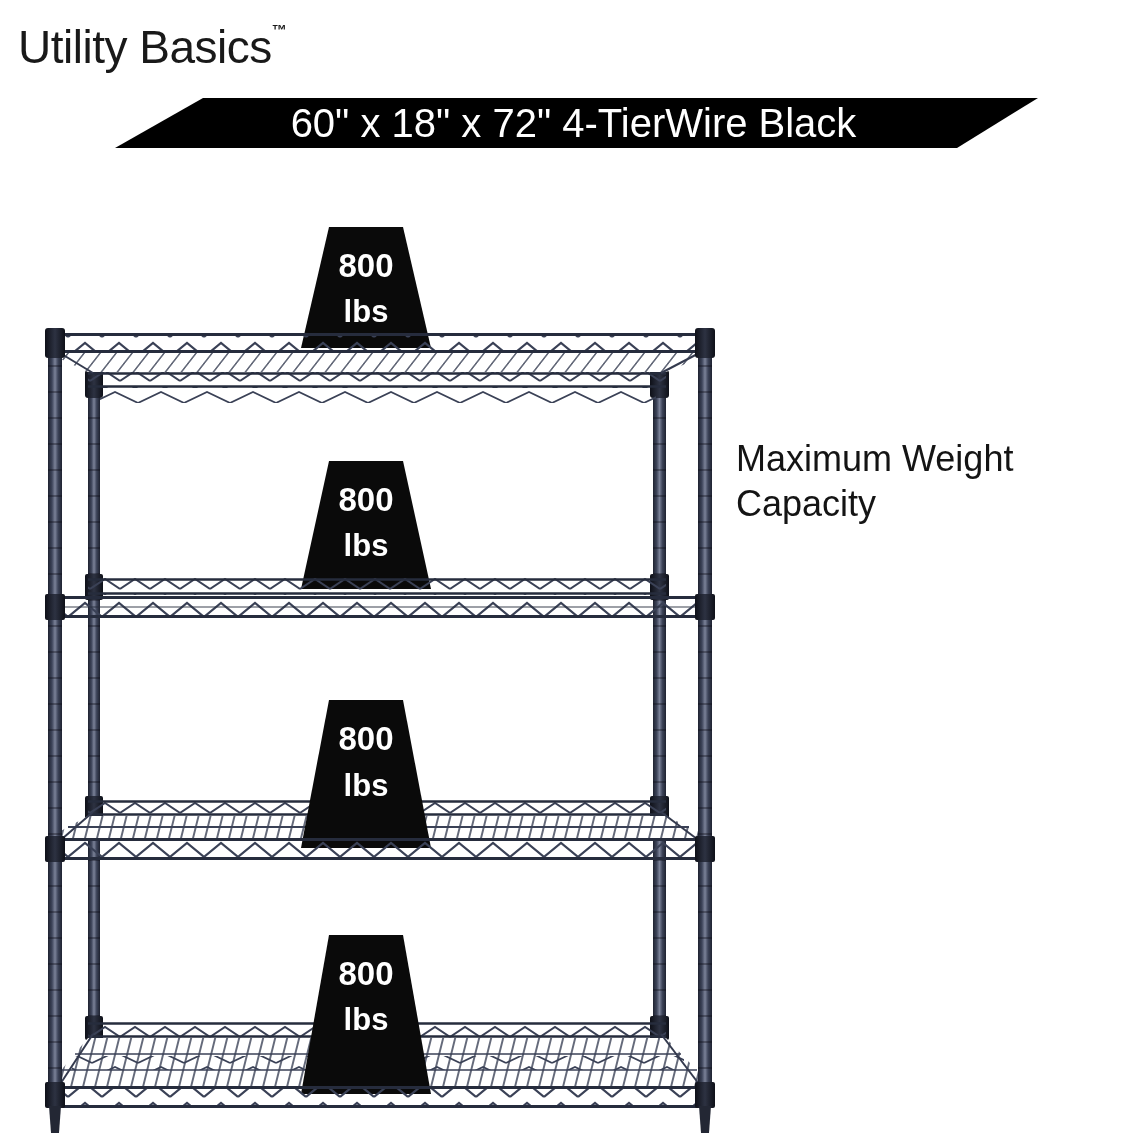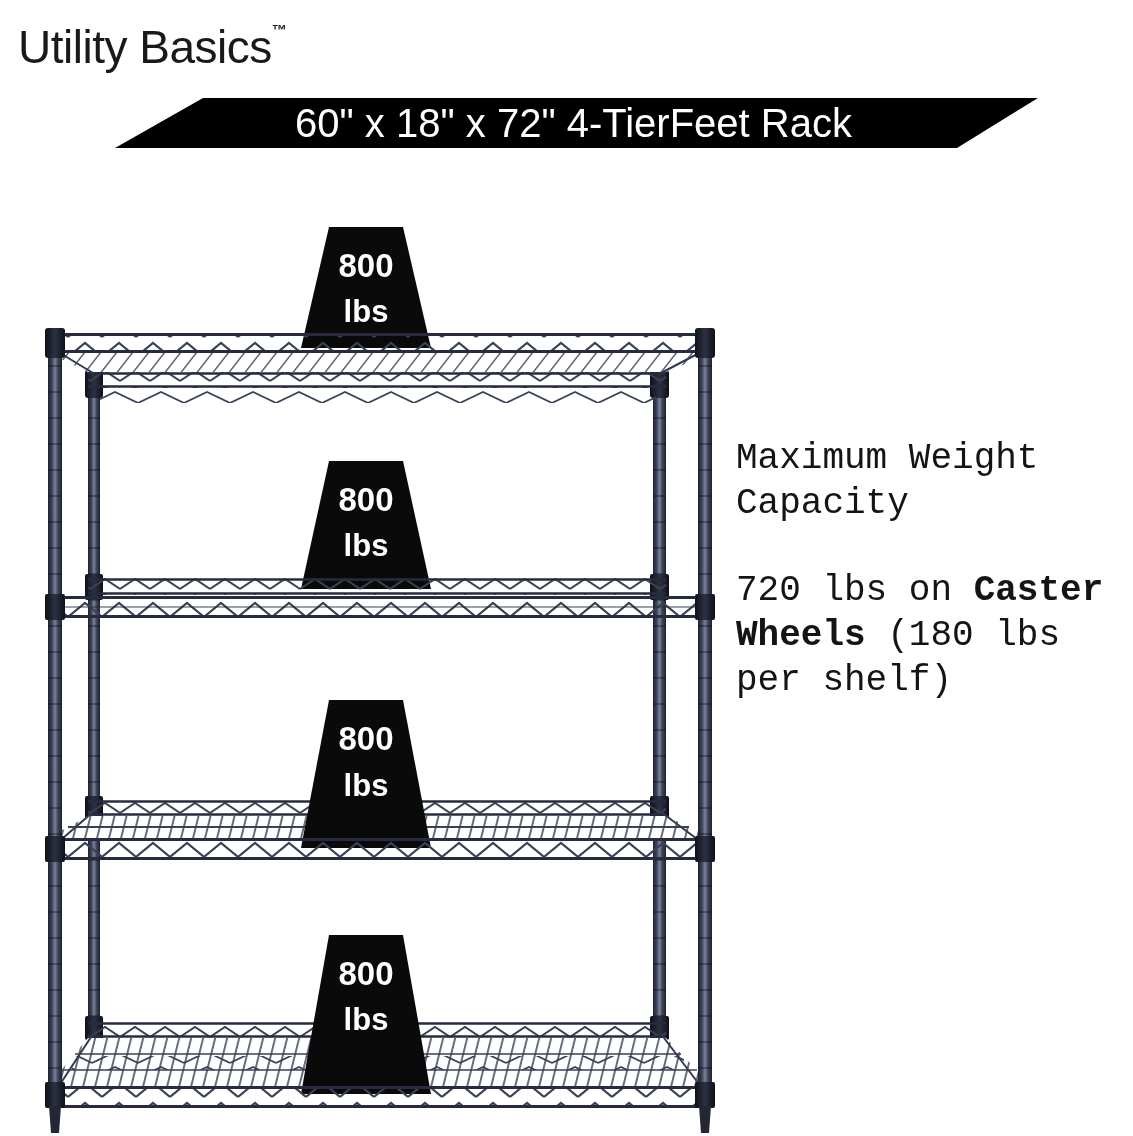--- a/index.html
+++ b/index.html
@@ -25,37 +25,37 @@
   }
   .banner b{font-weight:700;}
   
   .rack{position:absolute;left:0;top:0;}
   .wt{fill:#ffffff;font-weight:700;text-anchor:middle;}
   .wt-val{font-size:33px;}
   .wt-unit{font-size:31px;}
   
   .info{
     position:absolute;left:736px;top:436px;width:398px;
-    color:#141414;font-size:36px;line-height:45px;font-family:Liberation Mono, monospace;
+    color:#141414;font-size:36px;line-height:45px;
   }
   .info p{margin:0;}
   .info .p2{margin-top:32px;}
   .info .p3{margin-top:42px;}
   .info b{font-weight:700;}
 </style>
 </head>
 <body>
 
 <div class="stage">
 
   <div class="logo"><span>Utility Basics</span><sup>™</sup></div>
 
   <div class="banner">
     <span>60" x 18" x 72" 4-Tier </span>
-      <span> Feet Rack</span>
+      <span> Wire Black</span>
   </div>
 
   <svg class="rack" width="1133" height="1136" viewBox="0 0 1133 1136">
     <defs>
       <linearGradient id="postG" x1="0" y1="0" x2="1" y2="0">
         <stop offset="0" stop-color="#1e2230"></stop>
         <stop offset="0.28" stop-color="#3d4459"></stop>
         <stop offset="0.5" stop-color="#7b8298"></stop>
         <stop offset="0.72" stop-color="#3d4459"></stop>
         <stop offset="1" stop-color="#1e2230"></stop>
@@ -191,16 +191,15 @@
       <rect x="695" y="328" width="20" height="30" rx="3" fill="url(#collarG)"></rect>
       <rect x="695" y="594" width="20" height="26" rx="2" fill="url(#collarG)"></rect>
       <rect x="695" y="836" width="20" height="26" rx="2" fill="url(#collarG)"></rect>
       <rect x="695" y="1082" width="20" height="26" rx="2" fill="url(#collarG)"></rect>
       <polygon points="699,1106 711,1106 709,1133 701,1133" fill="#232734"></polygon>
     </g>
   </svg>
 
   <div class="info">
     <p>Maximum Weight Capacity</p>
-    <p class="p3"><span>720 lbs on </span><b>Caster Wheels</b><span> (180 lbs per shelf)</span></p>
   </div>
 
 </div>
 
 </body></html>

